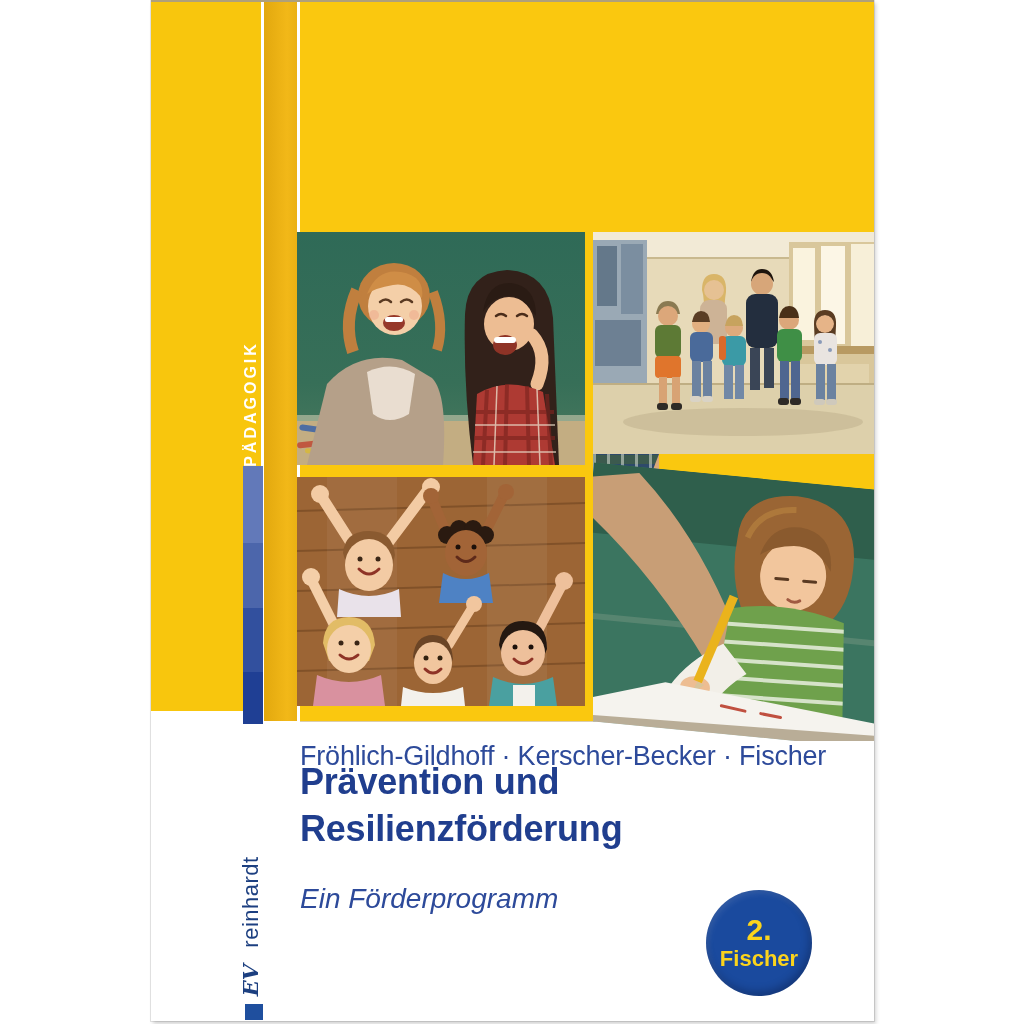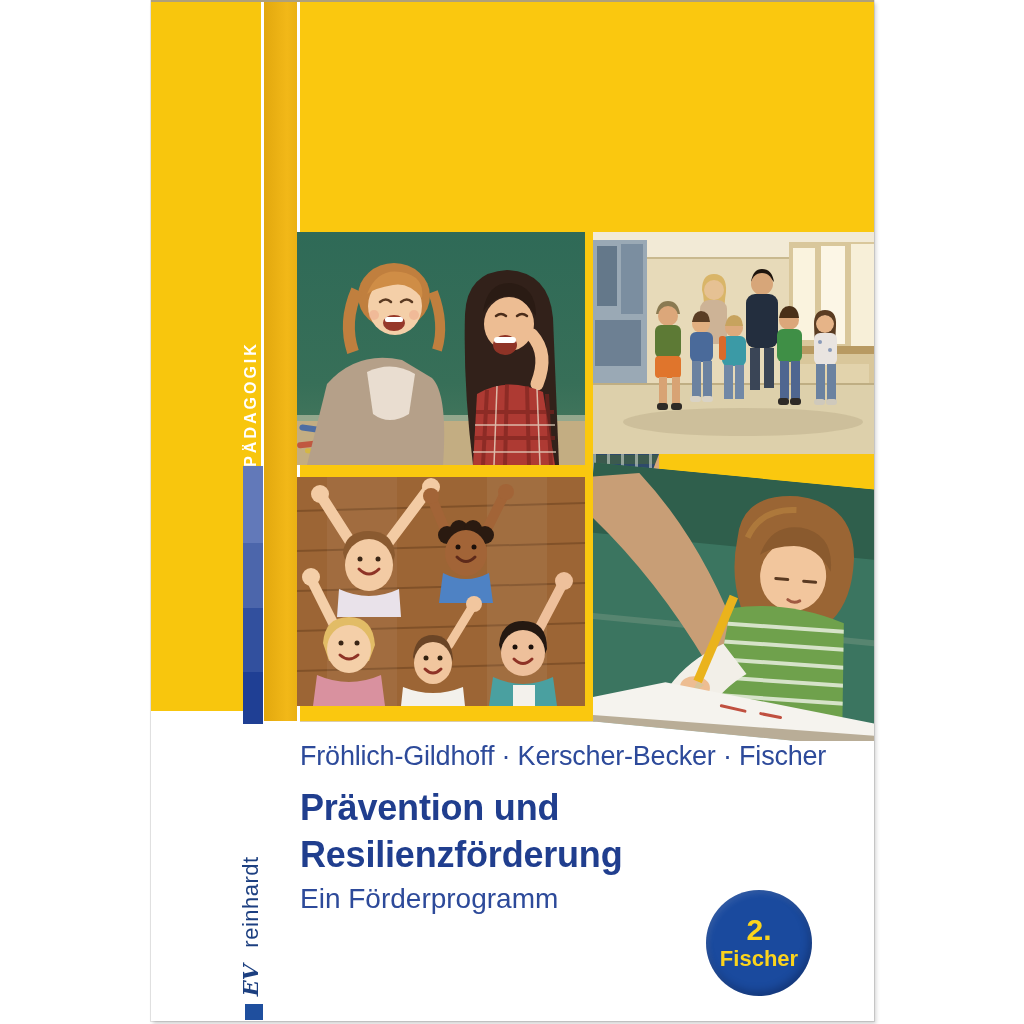--- a/index.html
+++ b/index.html
@@ -44,26 +44,26 @@
     clip-path:polygon(0 0,100% 0,55% 70%,0 100%);
   }
   .photo3{left:146px;top:475px;width:288px;height:229px;}
   .photo4{position:absolute;left:-12px;top:23px;width:315px;height:258px;transform:rotate(5.5deg);overflow:hidden;}
   .photo4 svg{display:block;width:100%;height:100%;}
   .authors{
     position:absolute;left:149px;top:739px;width:560px;
     font-size:27px;letter-spacing:-0.2px;color:#2d4a9a;white-space:nowrap;
   }
   .title{
-    position:absolute;left:149px;top:782px;width:574px;
+    position:absolute;left:149px;top:756px;width:574px;
     font-size:36px;line-height:47px;font-weight:bold;color:#203e8e;letter-spacing:-0.2px;
   }
   .subtitle{
     position:absolute;left:149px;top:881px;width:420px;
-    font-size:28px;color:#2d4a9a;
+    font-size:28px;color:#2d4a9a;font-style:italic;
   }
   .badge{
     position:absolute;left:555px;top:888px;width:106px;height:106px;border-radius:50%;
     background:#1a4a9e;
     box-shadow:inset -2px -4px 8px rgba(0,0,20,.28), inset 2px 3px 6px rgba(255,255,255,.12);
     display:flex;flex-direction:column;align-items:center;justify-content:center;
     color:#fbd41c;font-weight:bold;text-align:center;
   }
   .badge .b1{font-size:30px;line-height:32px;}
   .badge .b2{font-size:22px;line-height:26px;}

